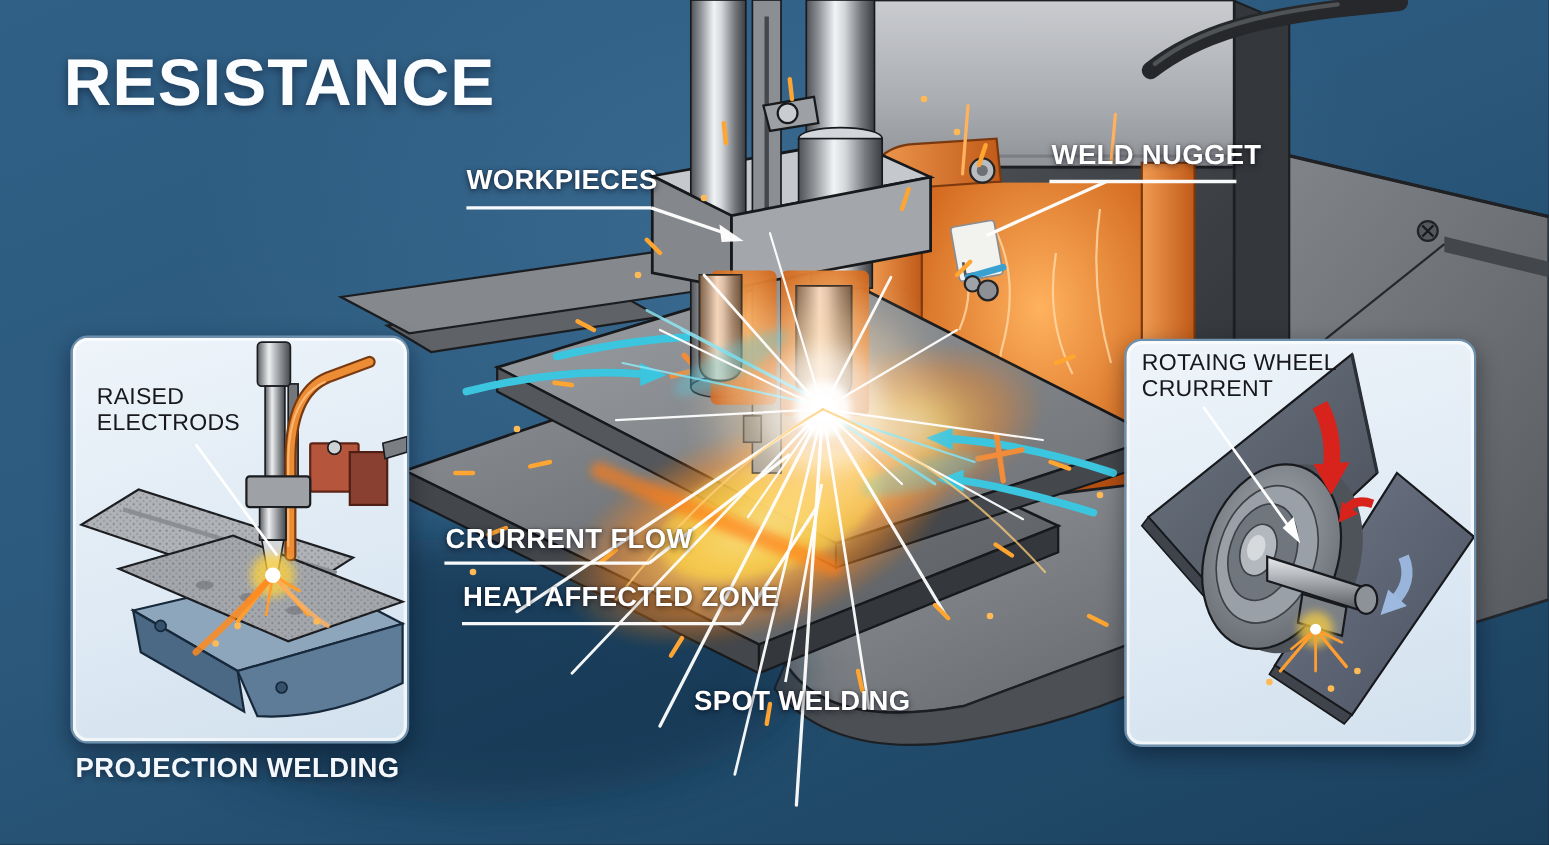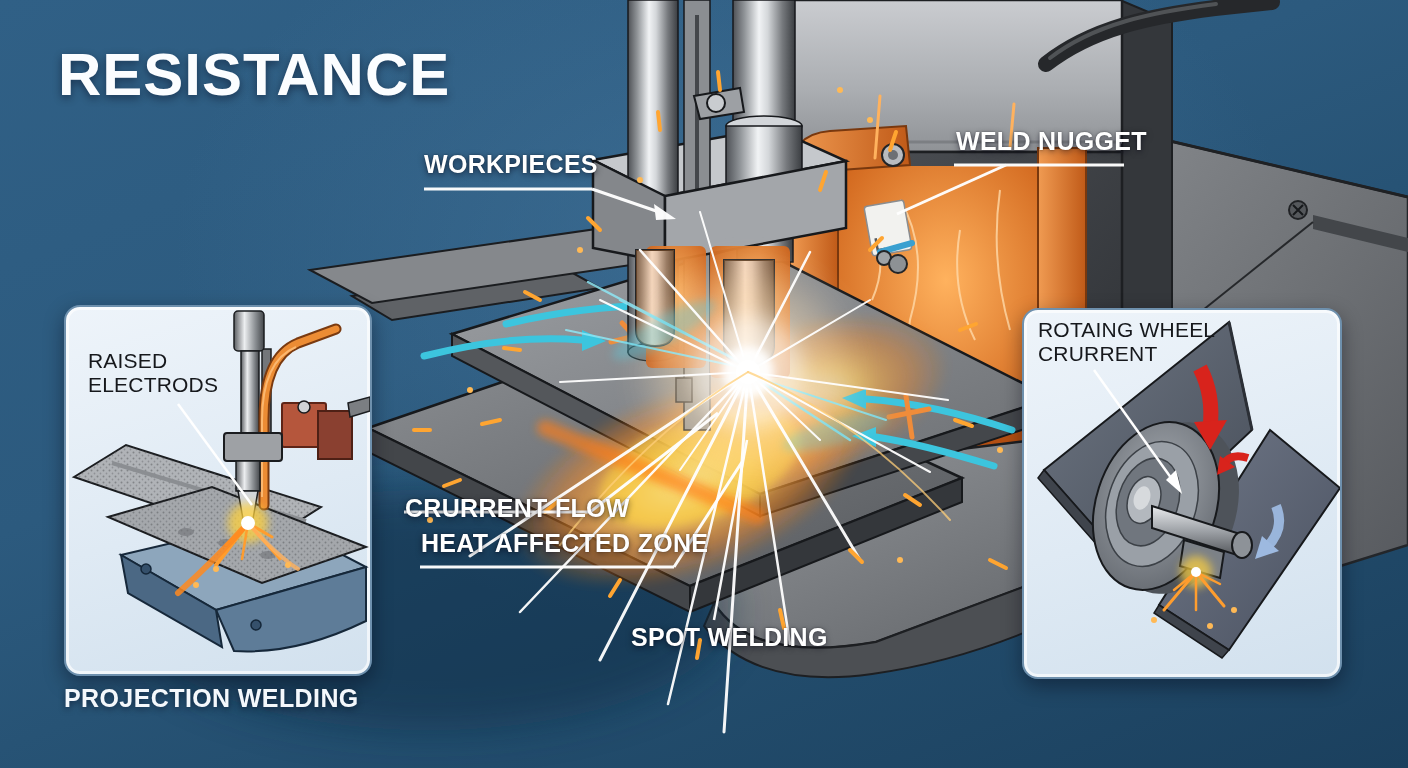--- a/index.html
+++ b/index.html
@@ -15,21 +15,21 @@
        white-space:nowrap;text-shadow:0 2px 6px rgba(0,0,20,.55),0 0 2px rgba(0,0,0,.4);}
   .title{position:absolute;left:58px;top:40px;color:#fbfdff;font-weight:700;font-size:60px;
        letter-spacing:1px;white-space:nowrap;text-shadow:0 3px 9px rgba(0,0,20,.45);}
   .panel{position:absolute;border-radius:16px;
        background:linear-gradient(163deg,#eef4fa 0%,#dfeaf4 55%,#d2e1ee 100%);
        border:2px solid #6e90ad;
        box-shadow:0 7px 20px rgba(0,0,15,.40), inset 0 0 0 3px rgba(255,255,255,.65);}
   .panel svg{position:absolute;left:0;top:0;}
   .callout{position:absolute;color:#16181c;font-weight:400;font-size:21px;line-height:1.12;
        letter-spacing:.2px;white-space:nowrap;}
-  .caption{position:absolute;font-weight:700;font-size:25px;color:#f4f8fc;
+  .caption{position:absolute;text-align:center;font-weight:700;font-size:25px;color:#f4f8fc;
        letter-spacing:.4px;text-shadow:0 2px 6px rgba(0,0,20,.5);}
 </style>
 </head>
 <body>
 
 <div class="stage">
 
   <svg width="1408" height="768" viewBox="0 0 1408 768">
     <defs>
       <linearGradient id="gBack" x1="0" y1="0" x2="1" y2="1">
@@ -305,21 +305,21 @@
       <path d="M590,512 L718,413"></path>
       <path d="M420,567 L674,567"></path>
       <path d="M674,567 L742,462"></path>
       <path d="M714,620 L747,440" stroke-width="2.5"></path>
     </g>
   </svg>
 
   <div class="title">RESISTANCE</div>
   <div class="lbl" style="left:956px;top:127px;">WELD NUGGET</div>
   <div class="lbl" style="left:424px;top:150px;">WORKPIECES</div>
-  <div class="lbl" style="left:405px;top:494px;">CRURRENT FLOW</div>
+  <div class="lbl" style="left:405px;top:476px;">CRURRENT FLOW</div>
   <div class="lbl" style="left:631px;top:623px;">SPOT WELDING</div>
   <div class="lbl" style="left:421px;top:529px;">HEAT AFFECTED ZONE</div>
 
   <div class="panel" style="left:64px;top:305px;width:304px;height:367px;">
     <svg width="304" height="367" viewBox="0 0 304 367">
       <defs>
         <linearGradient id="pMet" x1="0" y1="0" x2="1" y2="0">
           <stop offset="0" stop-color="#5a5d61"></stop>
             <stop offset=".35" stop-color="#eceef0"></stop>
           <stop offset=".7" stop-color="#8e9296"></stop>

